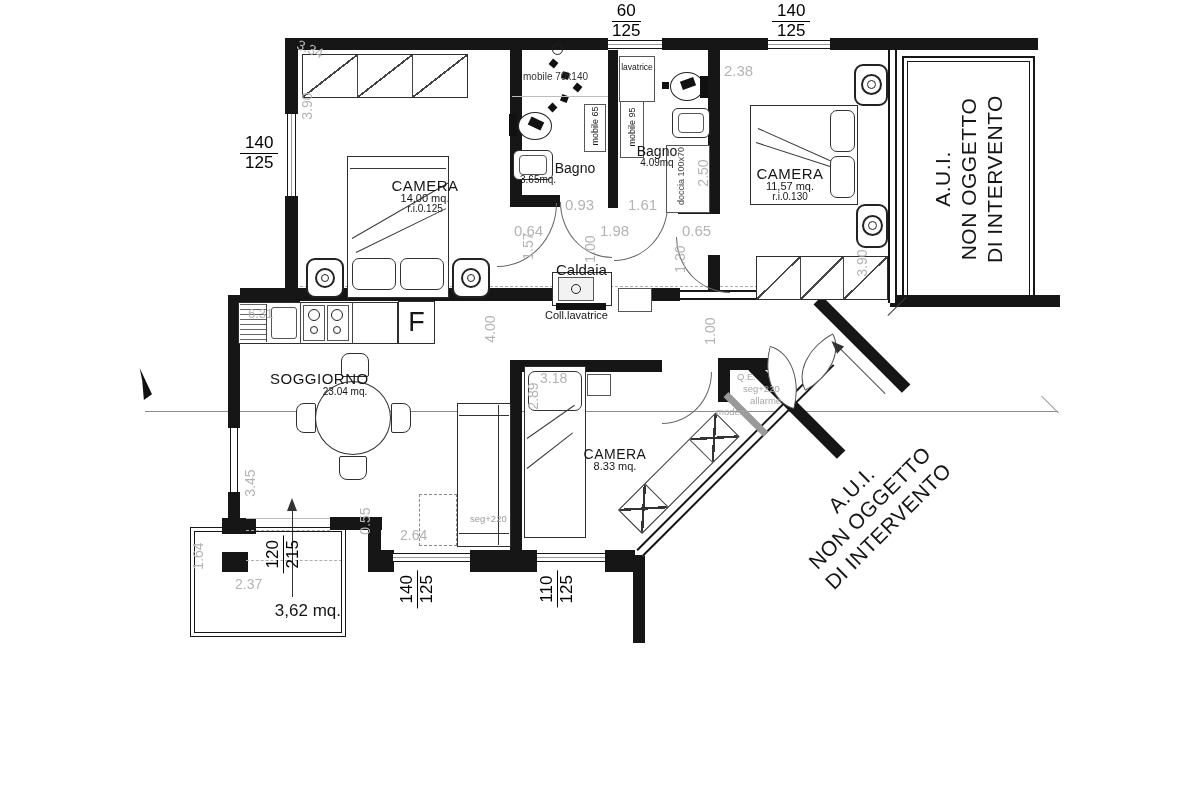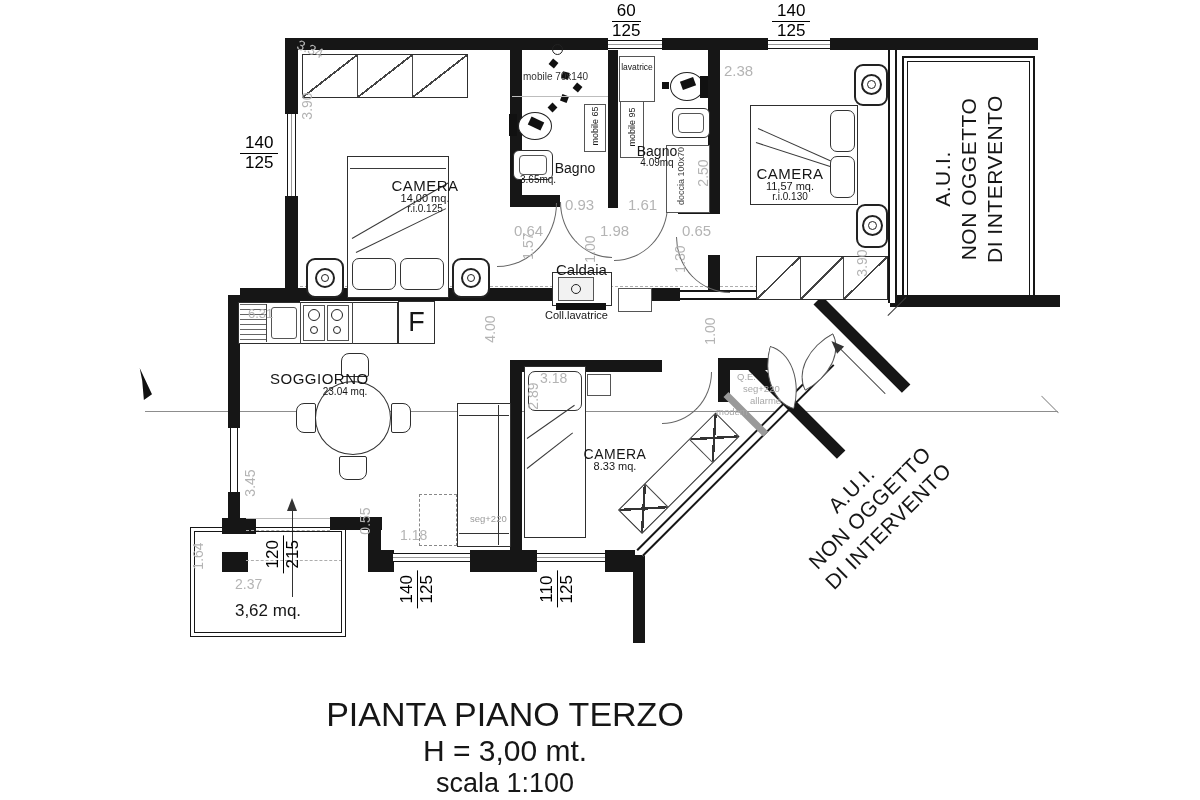--- a/index.html
+++ b/index.html
@@ -239,21 +239,21 @@
   <div class="blab" style="left:730px;top:165px;width:120px;text-align:center;font-size:15px;letter-spacing:.5px;">CAMERA</div>
   <div class="blab" style="left:730px;top:180px;width:120px;text-align:center;font-size:11px;">11,57 mq.</div>
   <div class="blab" style="left:730px;top:191px;width:120px;text-align:center;font-size:10px;">r.i.0.130</div>
 
   <div class="blab" style="left:270px;top:370px;width:150px;text-align:left;font-size:15px;letter-spacing:.5px;">SOGGIORNO</div>
   <div class="blab" style="left:270px;top:386px;width:150px;text-align:center;font-size:10px;">23.04 mq.</div>
 
   <div class="blab" style="left:560px;top:446px;width:110px;text-align:center;font-size:14px;letter-spacing:.5px;">CAMERA</div>
   <div class="blab" style="left:560px;top:460px;width:110px;text-align:center;font-size:11px;">8.33 mq.</div>
 
-  <div class="blab" style="left:195px;top:601px;width:146px;text-align:center;font-size:17px;">3,62 mq.</div>
+  <div class="blab" style="left:195px;top:601px;width:146px;text-align:right;font-size:17px;">3,62 mq.</div>
 
   <div class="blab" style="left:523px;top:71px;font-size:10px;color:#333;">mobile 70x140</div>
   <div class="blab" style="left:617px;top:62px;width:40px;text-align:center;font-size:8.5px;">lavatrice</div>
   <div class="blab vrot" style="left:572px;top:121px;width:46px;font-size:9px;">mobile 65</div>
   <div class="blab vrot" style="left:609px;top:122px;width:46px;font-size:9px;">mobile 95</div>
   <div class="blab vrot" style="left:649px;top:171px;width:64px;font-size:9px;color:#444;">doccia 100x70</div>
   <div class="blab" style="left:556px;top:261px;font-size:15px;">Caldaia</div>
   <div class="blab" style="left:545px;top:309px;font-size:11px;">Coll.lavatrice</div>
   <div class="gdim" style="left:470px;top:513px;font-size:9.5px;color:#9b9b9b;">seg+220</div>
   <div class="qe" style="left:737px;top:371px;">Q.E.</div>
@@ -289,21 +289,21 @@
   <div class="gdim vrot" style="left:573px;top:241px;width:34px;">1.00</div>
   <div class="gdim vrot" style="left:663px;top:251px;width:34px;">1.30</div>
   <div class="gdim vrot" style="left:686px;top:165px;width:34px;">2.50</div>
   <div class="gdim" style="left:248px;top:306px;font-size:13px;">6.31</div>
   <div class="gdim vrot" style="left:473px;top:321px;width:34px;">4.00</div>
   <div class="gdim vrot" style="left:693px;top:323px;width:34px;">1.00</div>
   <div class="gdim" style="left:540px;top:370px;">3.18</div>
   <div class="gdim vrot" style="left:516px;top:388px;width:34px;">2.89</div>
   <div class="gdim vrot" style="left:233px;top:475px;width:34px;">3.45</div>
   <div class="gdim vrot" style="left:348px;top:513px;width:34px;">0.55</div>
-  <div class="gdim" style="left:400px;top:527px;">1.18</div>
+  <div class="gdim" style="left:400px;top:527px;">2.64</div>
   <div class="gdim vrot" style="left:181px;top:548px;width:34px;">1.64</div>
   <div class="gdim" style="left:235px;top:576px;">2.37</div>
 
   <div class="frac" style="left:240px;top:134px;">
     <span>140</span>
     <span>125</span>
   </div>
   <div class="frac" style="left:607px;top:2px;">
     <span>60</span>
     <span>125</span>
@@ -318,19 +318,14 @@
   </div>
   <div class="frac" style="left:538px;top:570px;transform:rotate(-90deg);">
     <span>110</span>
     <span>125</span>
   </div>
   <div class="frac" style="left:264px;top:535px;transform:rotate(-90deg);">
     <span>120</span>
     <span>215</span>
   </div>
 
-  <div class="title-block">
-    <div class="t1">PIANTA PIANO TERZO</div>
-    <div class="t2">H = 3,00 mt.</div>
-    <div class="t3">scala 1:100</div>
-  </div>
 
 </div>
 
 </body></html>

